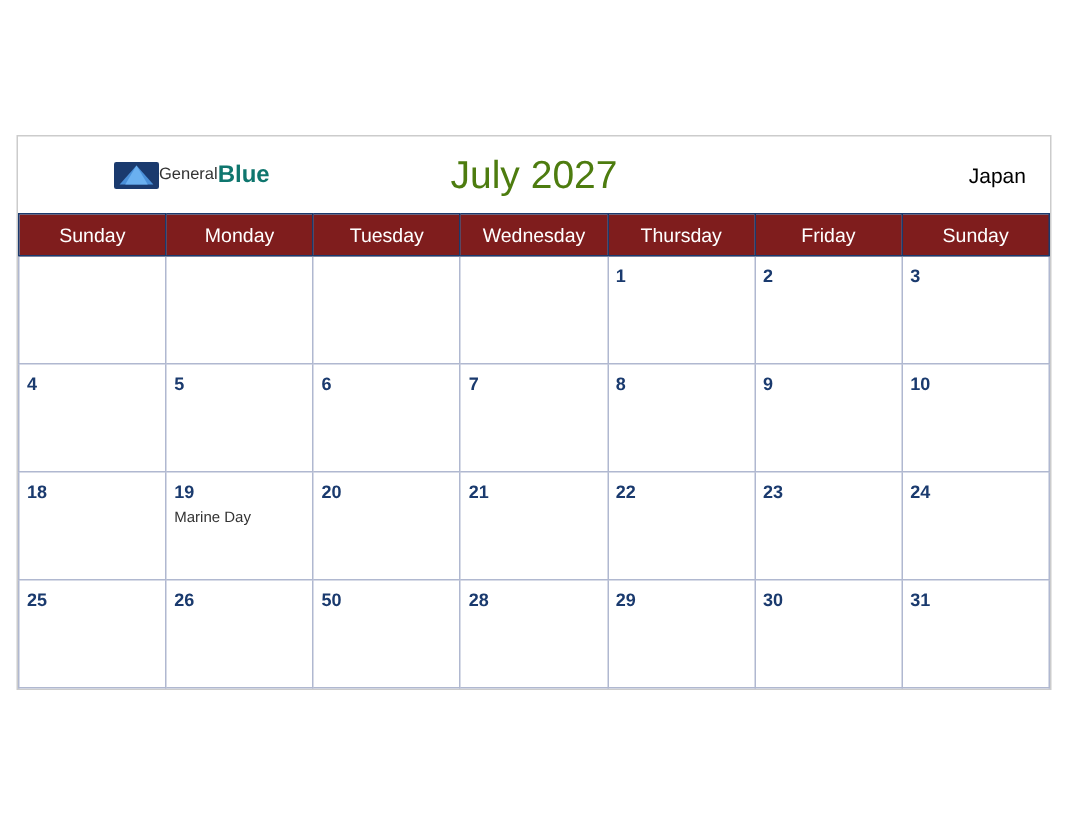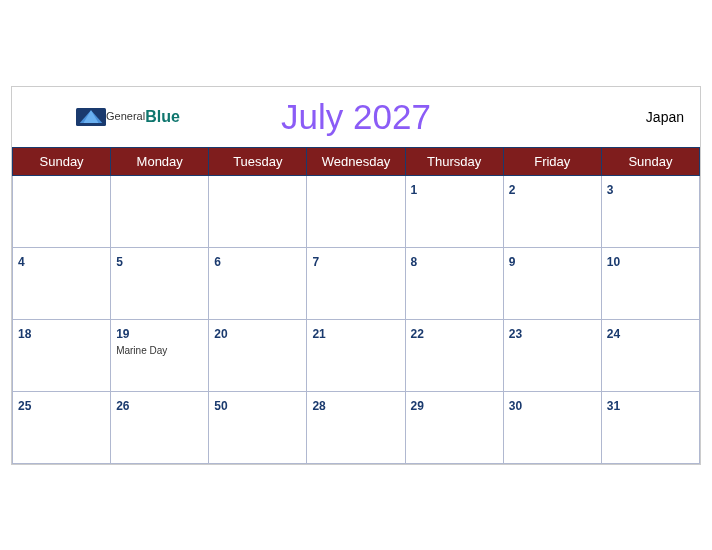--- a/index.html
+++ b/index.html
@@ -43,22 +43,22 @@
       font-size: 16px;
       font-weight: bold;
       color: #0f766e;
       line-height: 1;
     }
     .logo-icon {
       width: 30px;
       height: 18px;
     }
     .calendar-title {
-      font-size: 35px;
-      color: #8b5cf6;
+      font-size: 26px;
+      color: #4d7c0f;
       font-weight: normal;
       text-align: left;
     }
     .country-label {
       position: absolute;
       right: 16px;
       top: 50%;
       transform: translateY(-50%);
       font-size: 14px;
       color: #000000;

